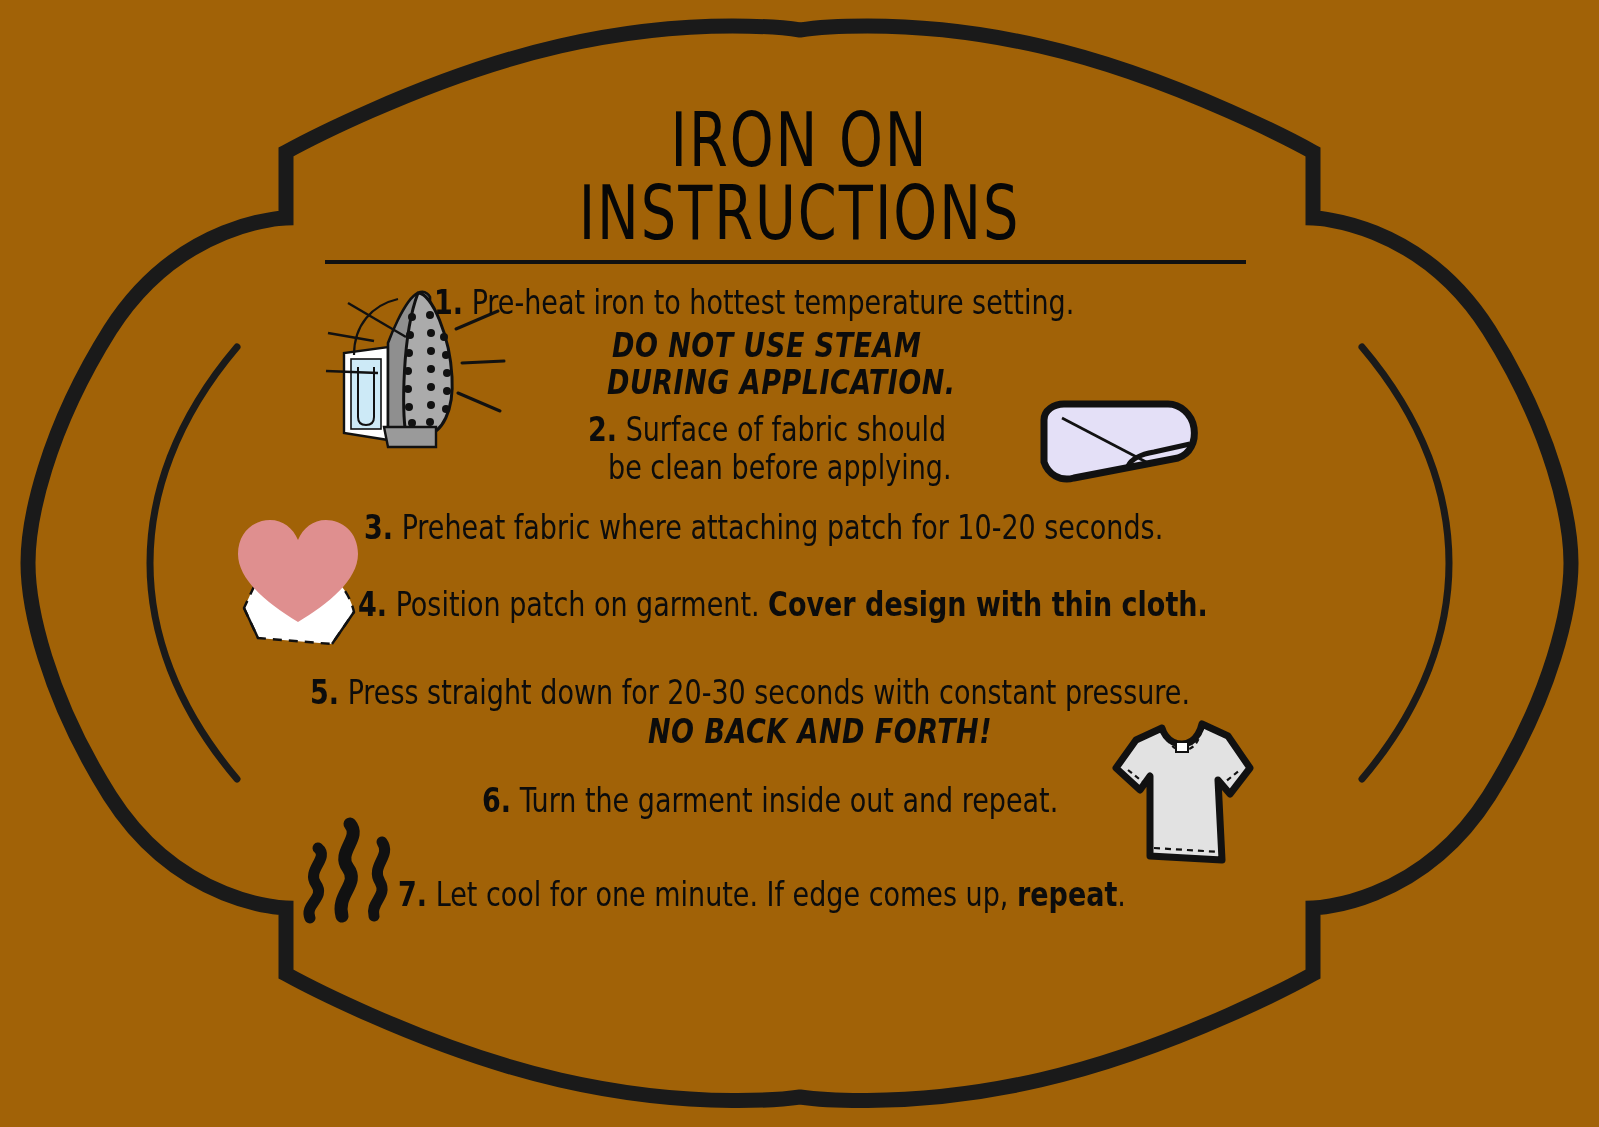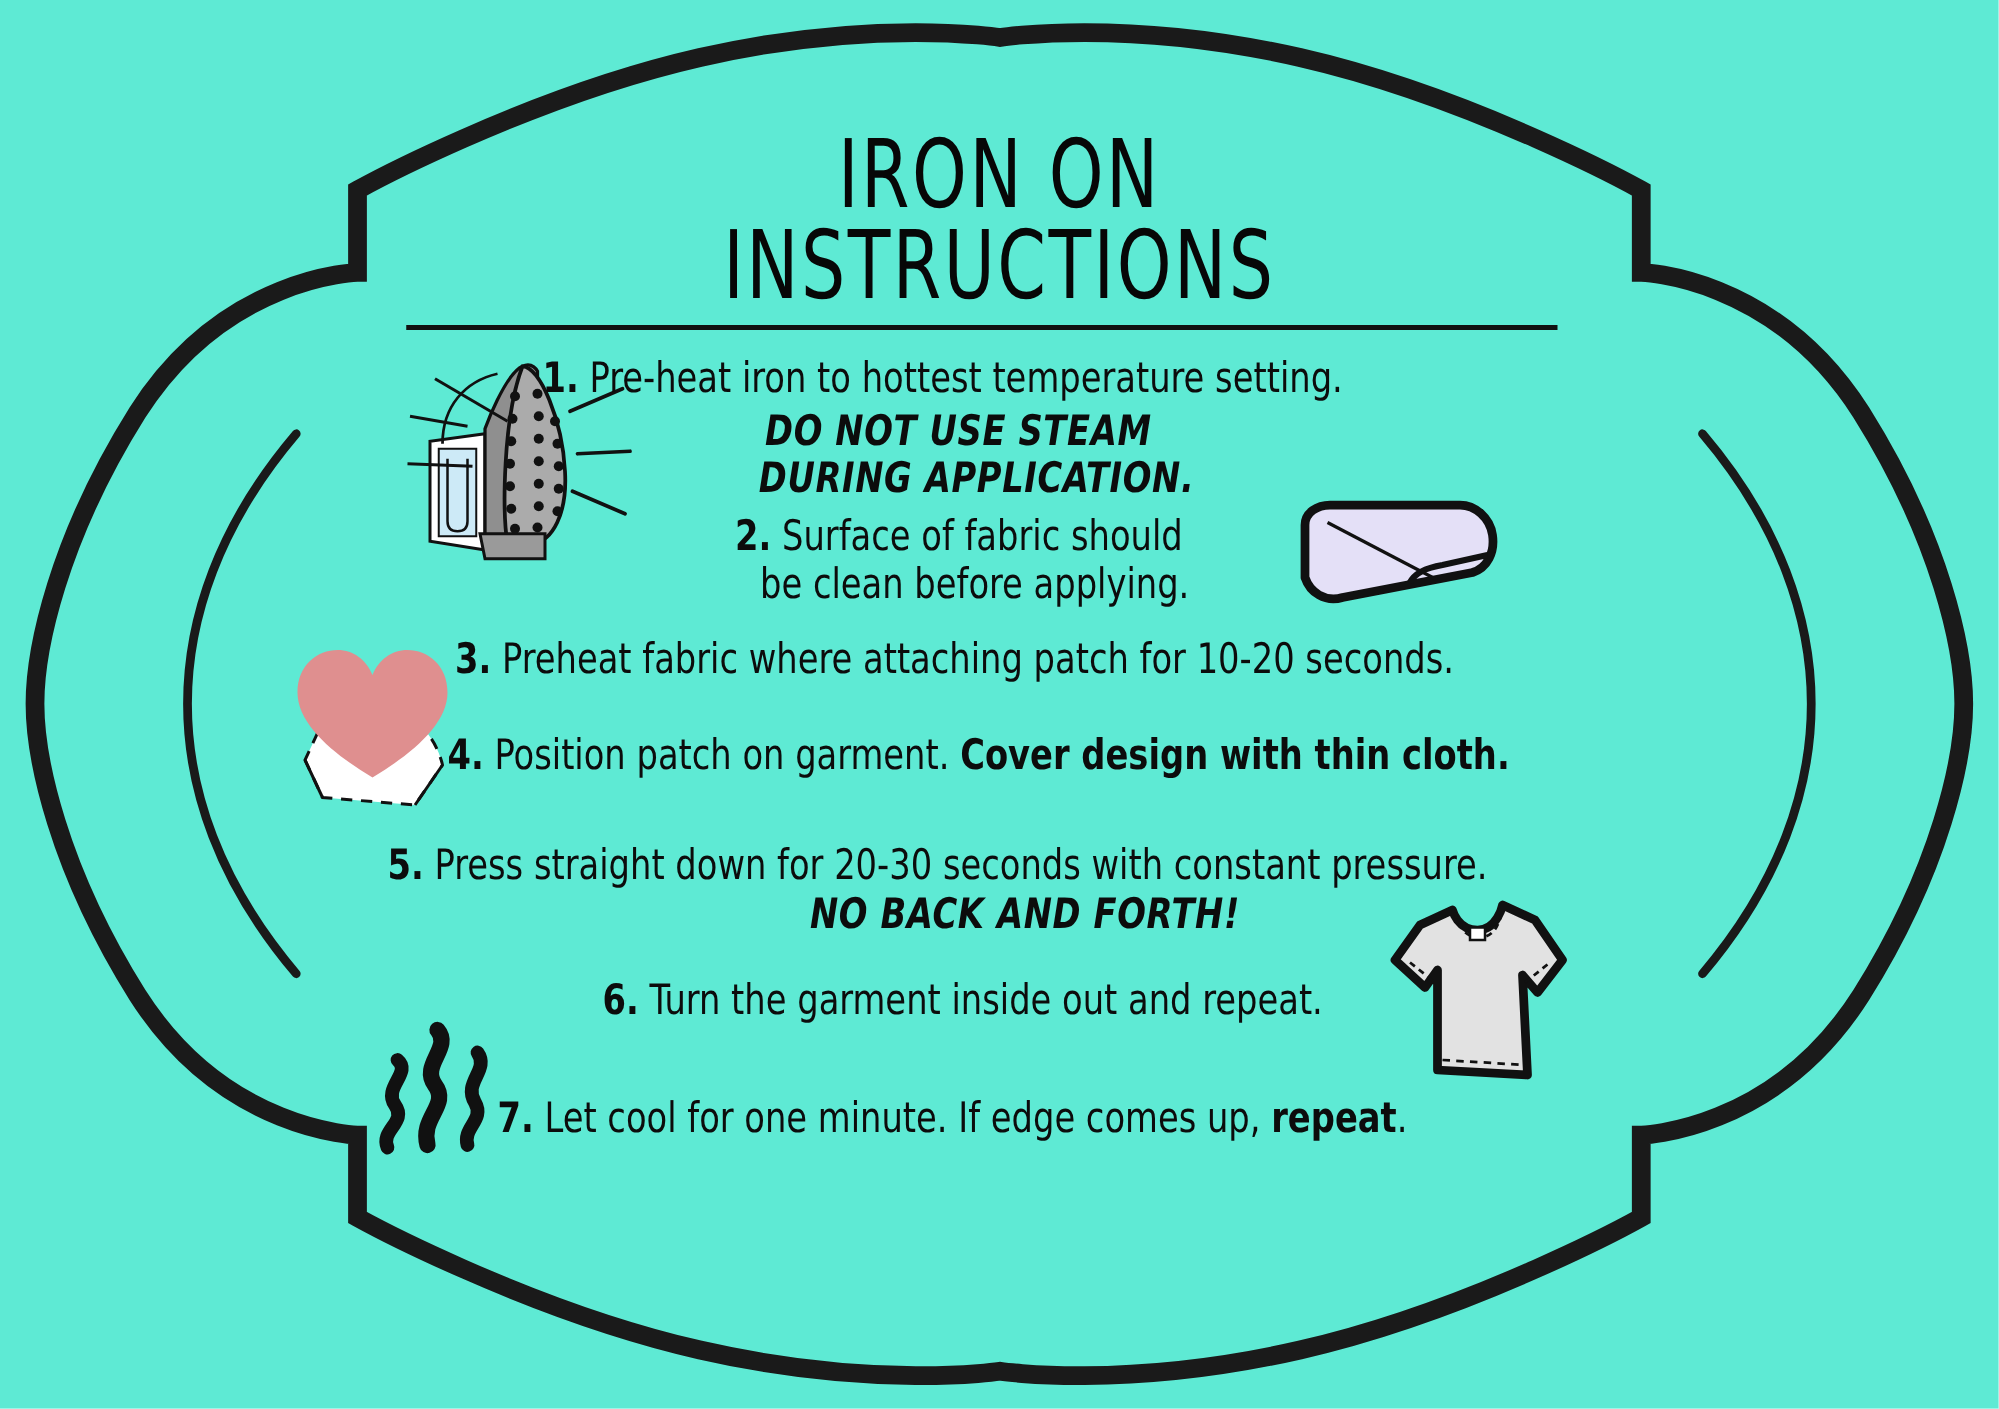--- a/index.html
+++ b/index.html
@@ -1,18 +1,18 @@
 <!DOCTYPE html>
 <html><head>
 <meta charset="utf-8">
 <style>
   html,body{margin:0;padding:0;background:#ffffff;}
   body{width:1599px;height:1127px;overflow:hidden;
        font-family:"DejaVu Sans","Liberation Sans",sans-serif;}
-  #stage{position:relative;width:1599px;height:1127px;background:#5eead4;}
+  #stage{position:relative;width:1599px;height:1127px;background:#a16207;}
   #frame{position:absolute;left:0;top:0;width:1599px;height:1127px;}
 
   #title1,#title2{
       position:absolute;width:1599px;text-align:center;color:#070707;
       font-family:"DejaVu Sans Condensed","DejaVu Sans","Liberation Sans",sans-serif;
       font-weight:400;letter-spacing:2px;transform:scaleY(1.22);transform-origin:center top;}
   #title1{top:95px;font-size:62px;}
   #title2{top:168px;font-size:62px;}
 
   #divider{position:absolute;left:325px;top:260px;width:921px;height:4px;background:#111;}

